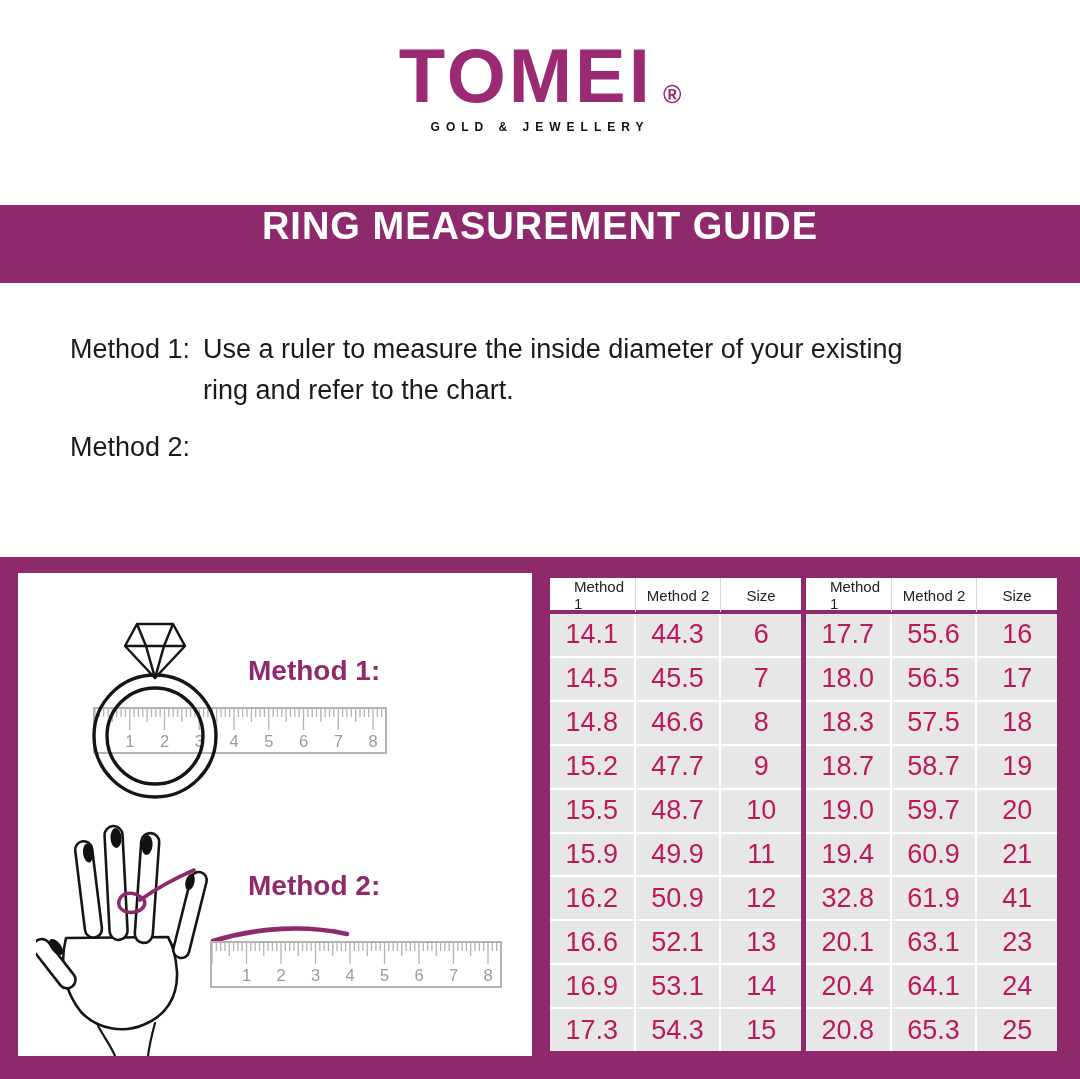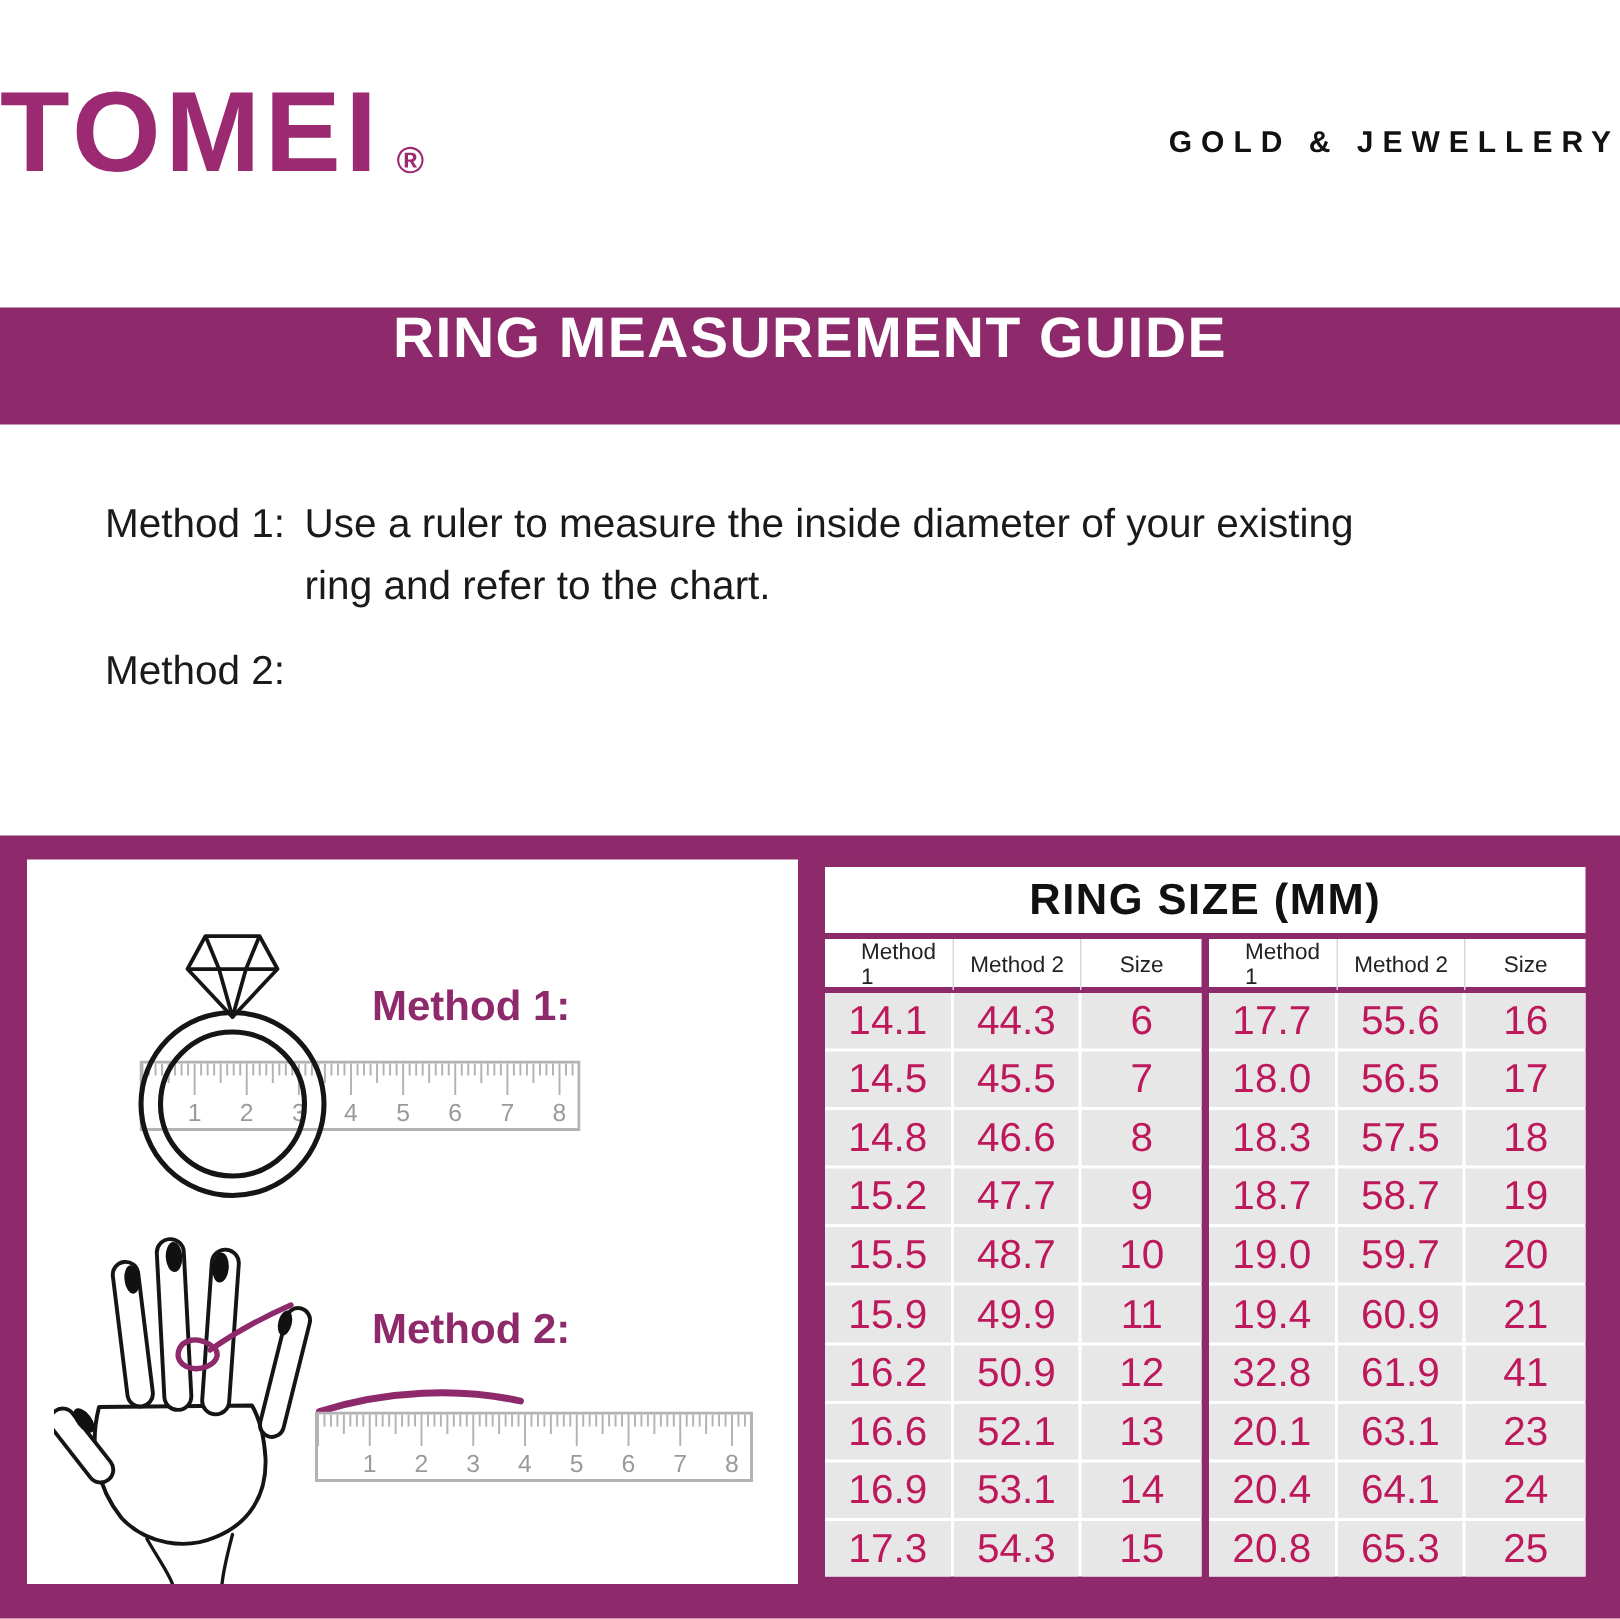--- a/index.html
+++ b/index.html
@@ -14,37 +14,37 @@
     width: 1080px; height: 1079px; overflow: hidden;
     background: #fff;
     font-family: "Liberation Sans", sans-serif;
     color: var(--ink);
   }
   .page { position: relative; width: 1080px; height: 1079px; }
 
   
   .logo-section {
     height: 205px;
-    display: flex; flex-direction: row;
-    align-items: center; justify-content: space-between;
+    display: flex; flex-direction: column;
+    align-items: center; justify-content: center;
     padding-bottom: 26px;
   }
   .brand-row { display: flex; align-items: flex-end; }
   .brand {
     position: relative;
     font-size: 76px; font-weight: 800; line-height: 0.82;
     letter-spacing: 3px; color: var(--logo);
   }
   .reg {
     font-size: 25px; font-weight: 700; color: var(--logo);
     margin: 0 0 1px 10px; line-height: 1;
   }
   .tagline {
     margin-top: 12px;
-    font-size: 20px; font-weight: 600; letter-spacing: 6px;
+    font-size: 12px; font-weight: 600; letter-spacing: 6px;
     color: #111;
   }
 
   
   .banner {
     height: 78px; background: var(--accent);
     display: flex; align-items: flex-start; justify-content: center;
   }
   .banner-title {
     color: #fff; font-size: 38px; font-weight: 700; letter-spacing: 1px;
@@ -351,21 +351,20 @@
           <text x="105.5" y="40" text-anchor="middle" font-size="16.5" fill="#9a9a9a">3</text>
           <text x="140" y="40" text-anchor="middle" font-size="16.5" fill="#9a9a9a">4</text>
           <text x="174.5" y="40" text-anchor="middle" font-size="16.5" fill="#9a9a9a">5</text>
           <text x="209" y="40" text-anchor="middle" font-size="16.5" fill="#9a9a9a">6</text>
           <text x="243.5" y="40" text-anchor="middle" font-size="16.5" fill="#9a9a9a">7</text>
           <text x="278" y="40" text-anchor="middle" font-size="16.5" fill="#9a9a9a">8</text>
         </svg>
     </div>
 
     <div class="table-panel">
-      <div class="tp-title">RING SIZE (MM)</div>
       <div class="tp-header">
         <div class="half">
             <div class="th">Method 1</div>
             <div class="th">Method 2</div>
             <div class="th">Size</div>
           </div>
         <div class="half">
             <div class="th">Method 1</div>
             <div class="th">Method 2</div>
             <div class="th">Size</div>

